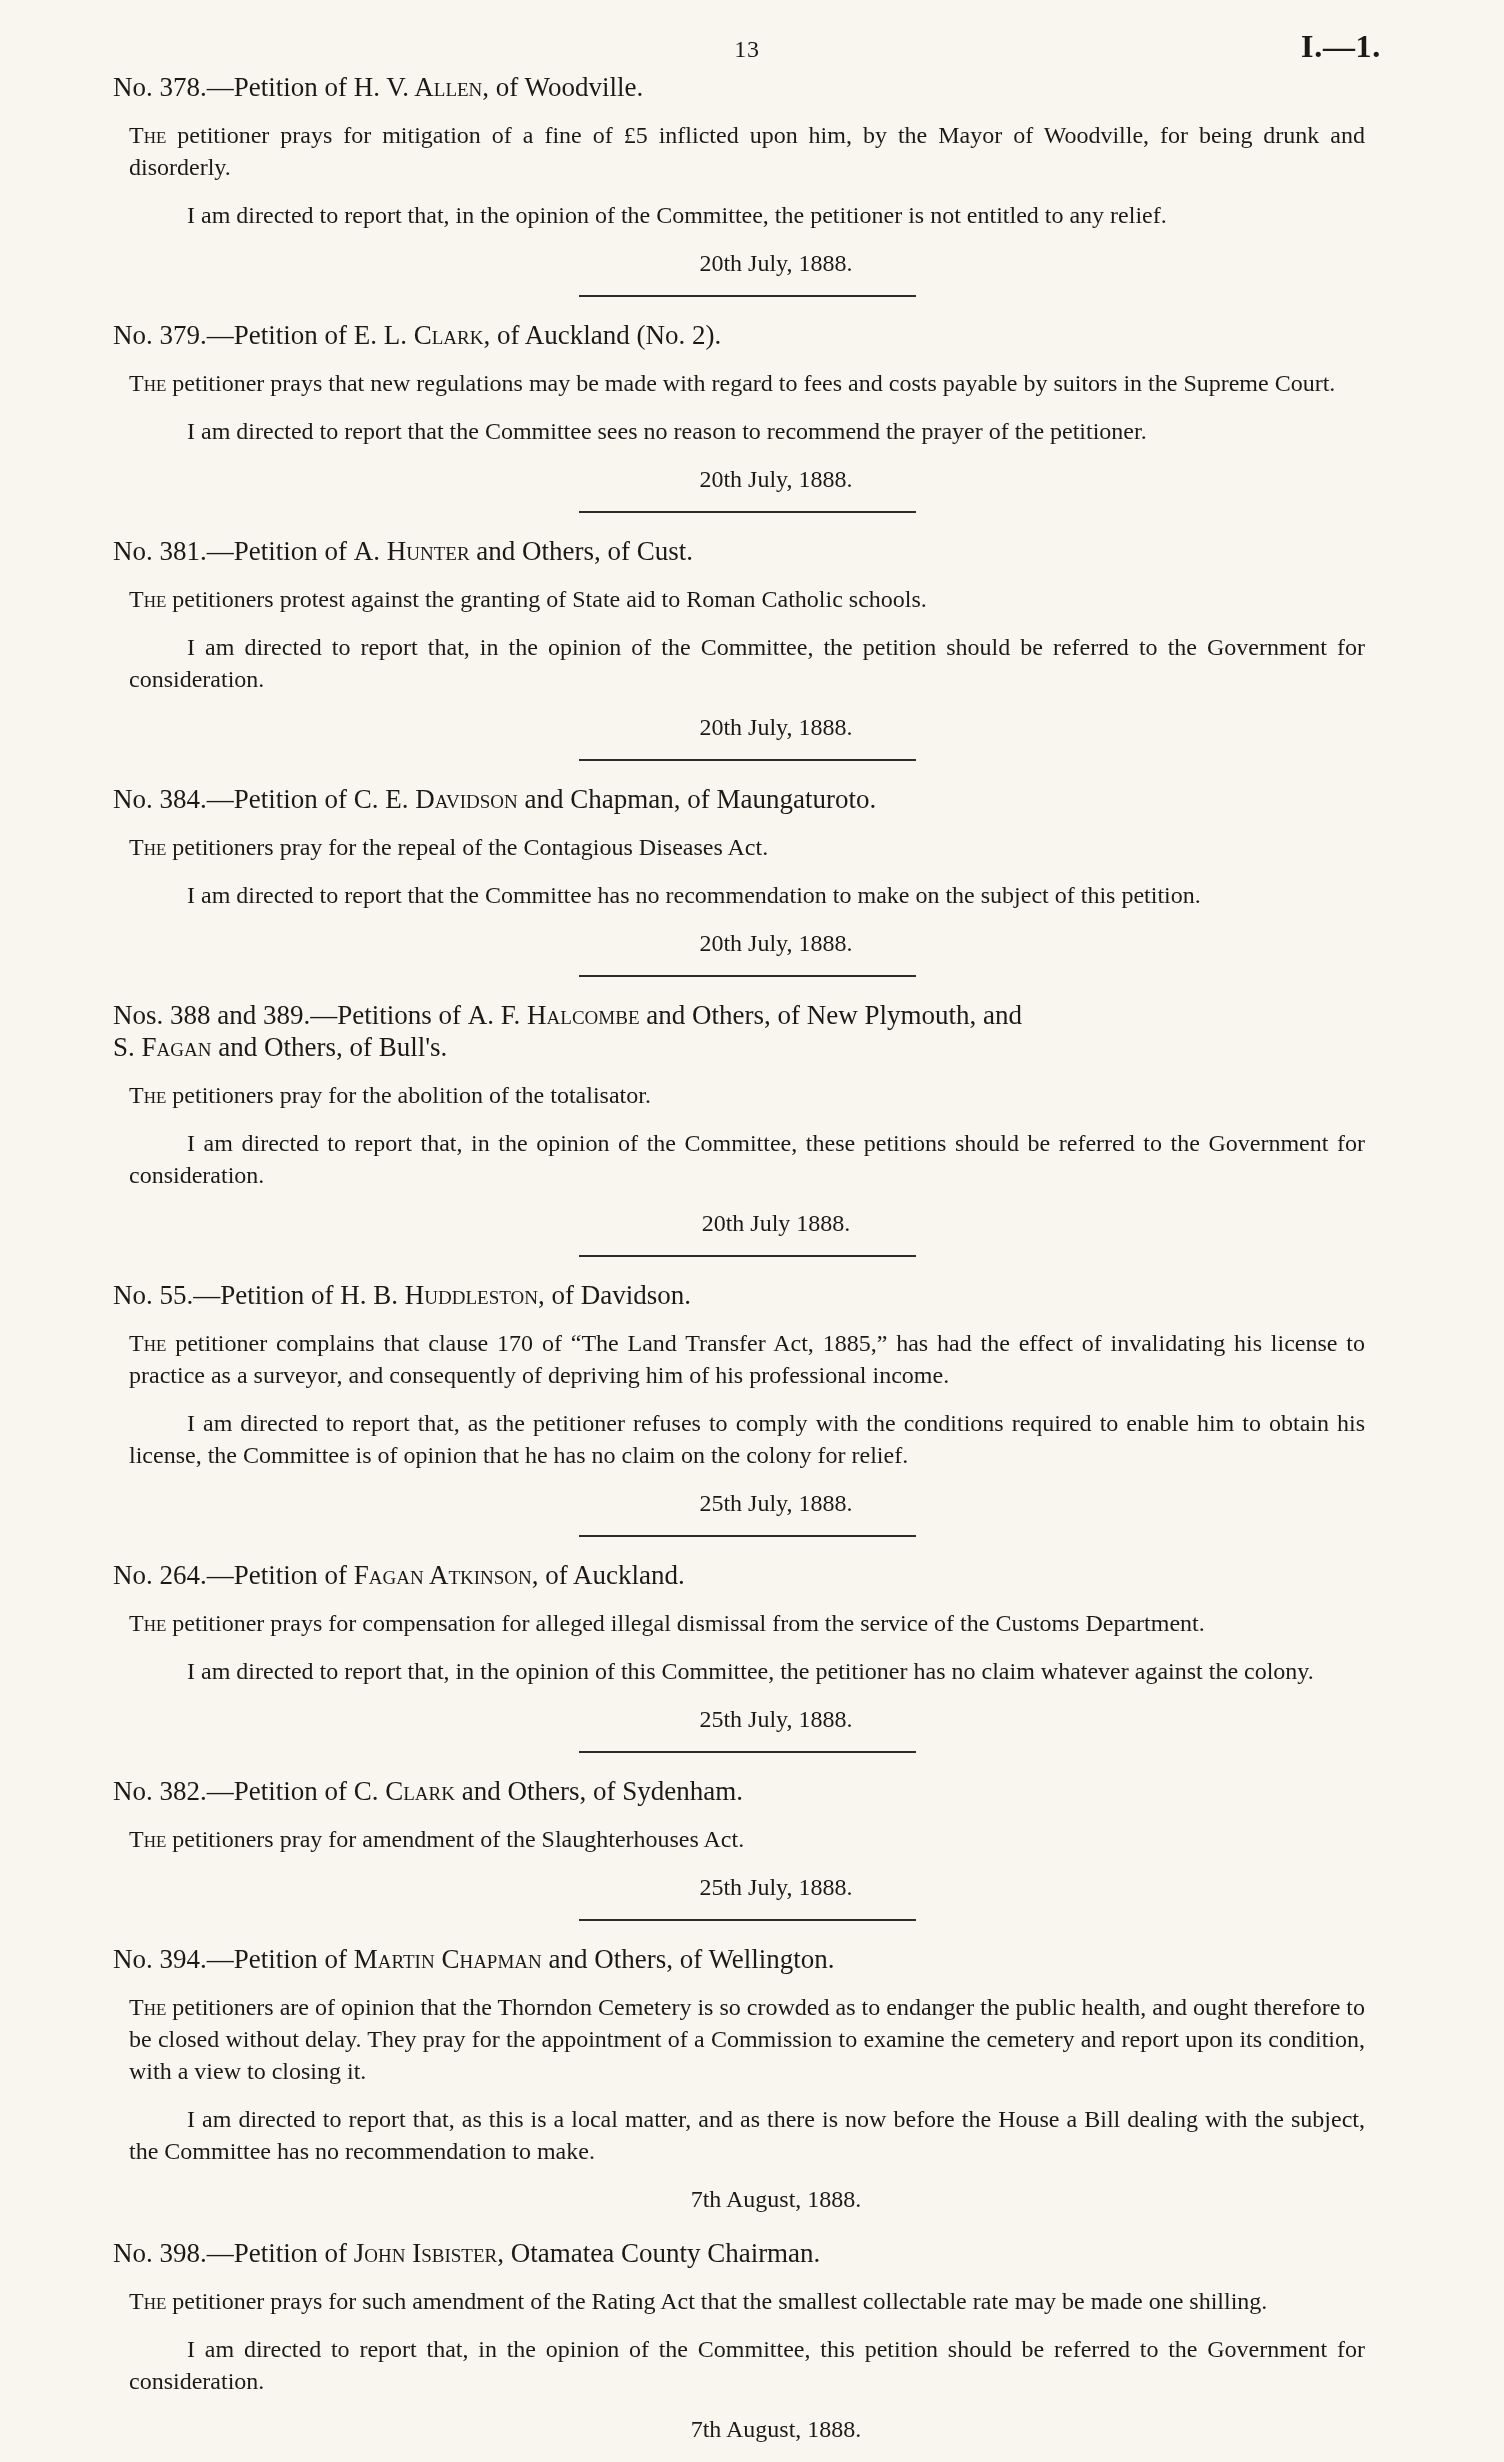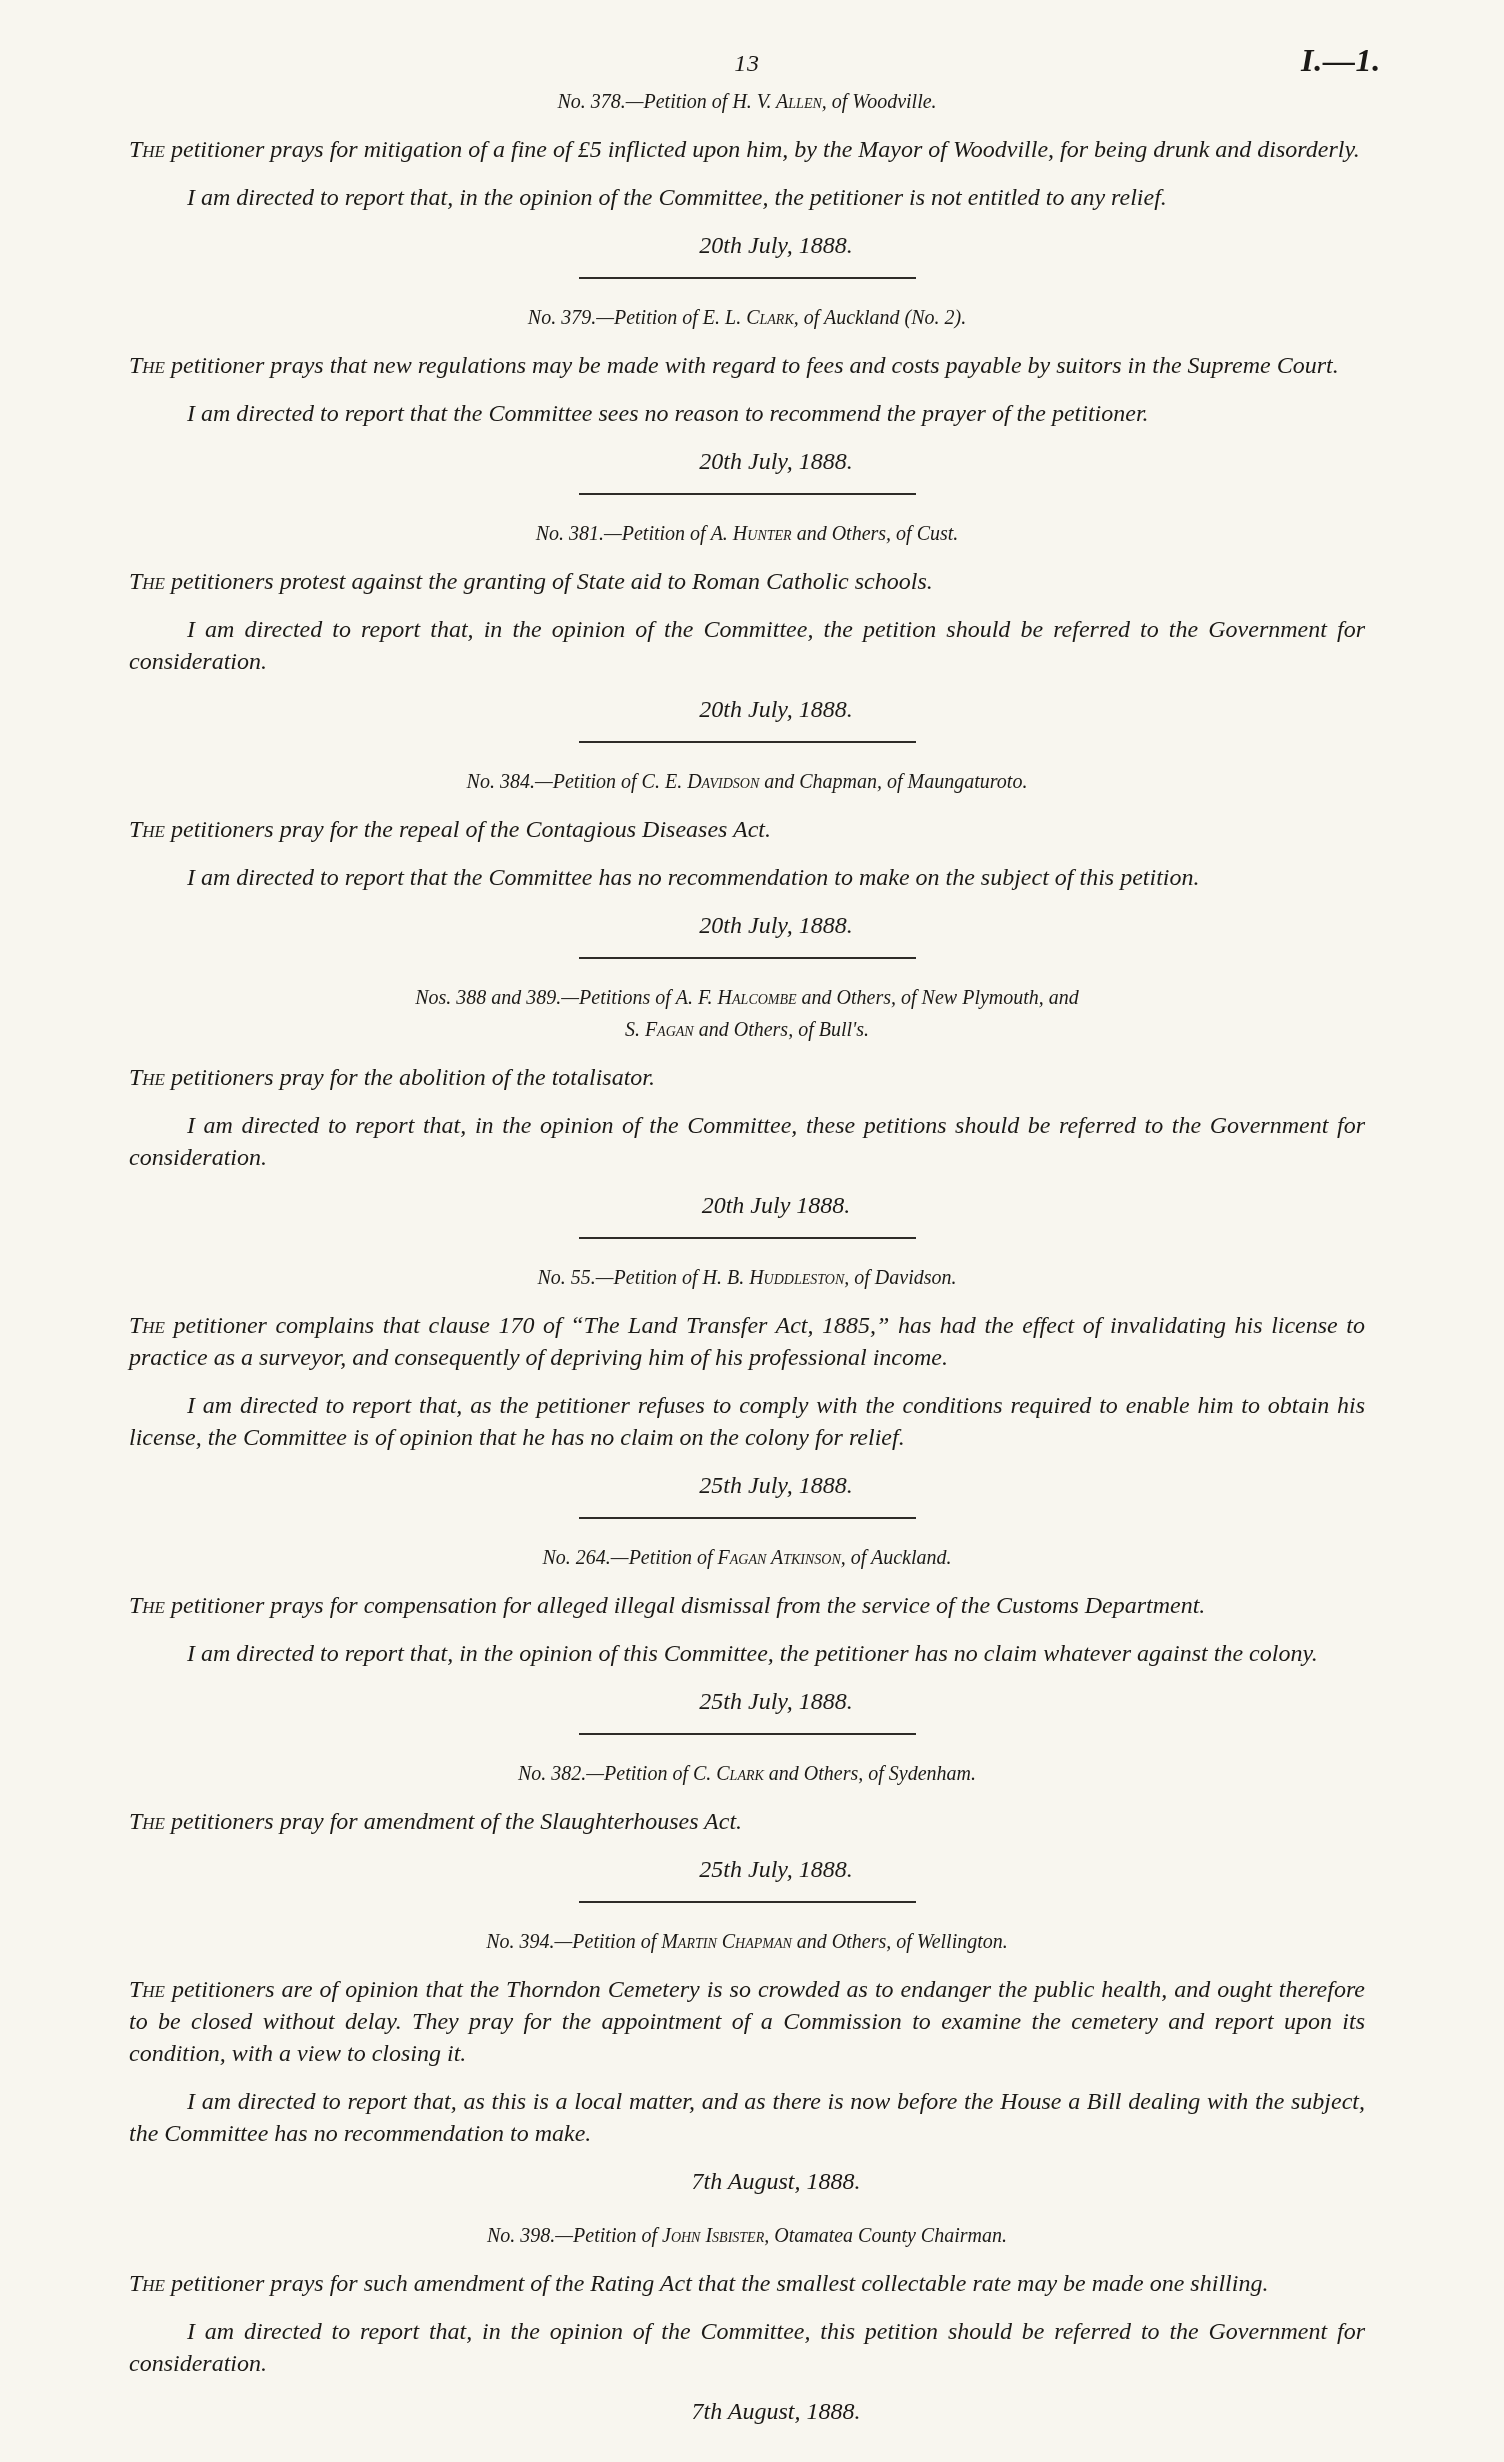--- a/index.html
+++ b/index.html
@@ -7,46 +7,44 @@
     width: 1505px;
     height: 2462px;
     background: var(--paper, #f8f6ef);
     color: var(--ink, #1c1a17);
     font-family: "Liberation Serif", "DejaVu Serif", serif;
   }
   .page {
     box-sizing: border-box;
     width: 100%;
     height: 100%;
-    padding: 44px 124px 29px 113px;
+    padding: 30px 124px 29px 113px;
     font-size: 24px;
     line-height: 32px;
-    font-style: italic;
   }
   .page-header {
     display: grid;
     grid-template-columns: 1fr auto 1fr;
     align-items: baseline;
     margin-bottom: 2.9px;
   }
   .page-number {
     grid-column: 2;
     text-align: center;
     letter-spacing: 0.7px;
   }
   .doc-ref {
     justify-self: end;
     font-size: 32px;
     font-weight: bold;
     letter-spacing: 0.7px;
   }
   .heading {
-    font-size: 20px;
+    font-size: 27px;
     font-weight: normal;
-    text-align: center;
     margin: 22px 0 5.8px 0;
   }
   .petition:first-child .heading { margin-top: 5.8px; }
   .sc { font-variant: small-caps; }
   p { margin: 16px; text-align: justify; }
   .indent { text-indent: 58px; }
   .date {
     text-indent: 58px;
     text-align: center;
   }

